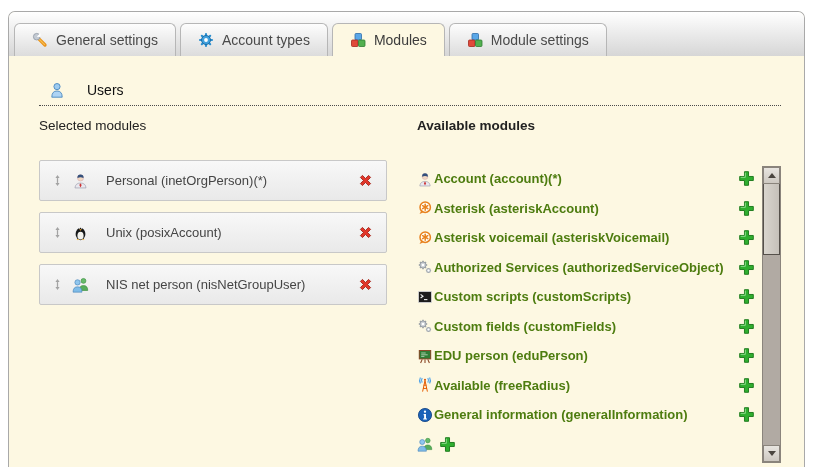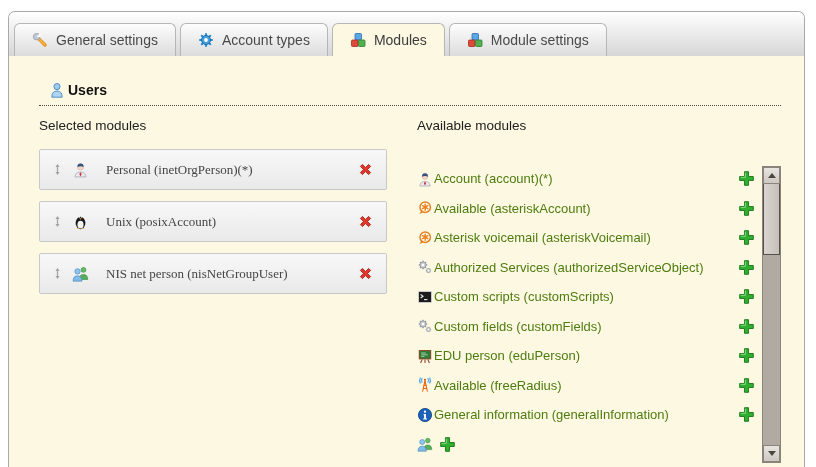--- a/index.html
+++ b/index.html
@@ -35,33 +35,33 @@
   .tab.active{
     background:var(--panel-bg,#fdf8e2);
     color:#3c3c3c;
     align-items:center;
   }
   .tab-icon{width:16px;height:16px;display:inline-block;flex:0 0 16px;}
   .tab-icon svg{width:16px;height:16px;display:block;}
   
   .content{padding:26px 23px 0 30px;}
   .section-head{
-    display:flex;align-items:flex-end;gap:3px;
+    display:flex;align-items:flex-end;gap:22px;
     padding:0 0 7px 10px;
     border-bottom:1px dotted #4a4a4a;
-    font-size:14px;font-weight:bold;color:#101010;
+    font-size:14px;font-weight:normal;color:#101010;
   }
   .section-head .hicon{width:16px;height:16px;}
   .section-head .hicon svg{width:16px;height:16px;display:block;}
   .cols{display:flex;margin-top:12px;}
   .col-left{width:348px;margin-right:30px;flex:0 0 348px;}
-  .col-right{flex:1;min-width:0;}
+  .col-right{flex:1;min-width:0;font-weight:bold;}
   .col-label{font-size:13.5px;color:#222;}
   
-  .sel-list{margin-top:16px;font-family:Liberation Serif, serif;}
+  .sel-list{margin-top:27px;}
   .sel-row{
     height:41px;box-sizing:border-box;margin-bottom:11px;
     border:1px solid #c8c8c8;border-radius:2px;
     background:linear-gradient(#f8f8f8,#e9e9e9);
     display:flex;align-items:center;padding:0 12px;
     cursor:move;
   }
   .drag{width:11px;height:13px;flex:0 0 11px;opacity:.9;}
   .drag svg{width:11px;height:13px;display:block;}
   .mod-icon{width:17px;height:17px;flex:0 0 17px;margin-left:9px;}
@@ -270,21 +270,21 @@
                   <svg viewBox="0 0 16 16">
                     <circle cx="8.2" cy="7.2" r="5.2" fill="#fffdf5" stroke="#e8821e" stroke-width="1.5"></circle>
                     <path d="M4.2 10.8 L2.6 14 L6 12.6 Z" fill="#e8821e"></path>
                     <g stroke="#e8821e" stroke-width="1.5" stroke-linecap="round">
                       <path d="M8.2 4.2 v6"></path>
                       <path d="M5.6 5.7 l5.2 3"></path>
                       <path d="M10.8 5.7 l-5.2 3"></path>
                     </g>
                   </svg>
                 </span>
-    <span class="mod-label">Available (asteriskAccount)</span>
+    <span class="mod-label">Asterisk (asteriskAccount)</span>
     <button class="icon-btn"><span><svg viewBox="0 0 16 16">
                       <path d="M6.1 1.6h3.8v4.5h4.5v3.8H9.9v4.5H6.1V9.9H1.6V6.1h4.5z" fill="#2fae2f" stroke="#1c7a1c" stroke-width="0.9"></path>
                       <path d="M6.9 2.5v4.4H2.5" fill="none" stroke="#8fdc8f" stroke-width="0.9"></path>
                     </svg></span></button>
   </div>
 
   <div class="avail-row">
     <span class="mod-icon">
                   <svg viewBox="0 0 16 16">
                     <circle cx="8.2" cy="7.2" r="5.2" fill="#fffdf5" stroke="#e8821e" stroke-width="1.5"></circle>

